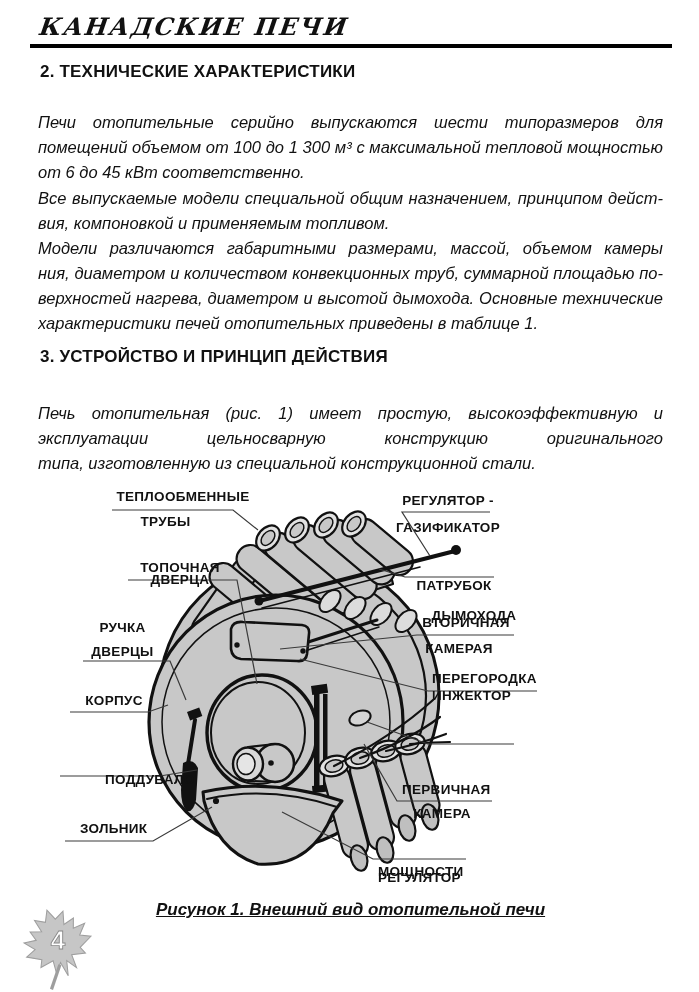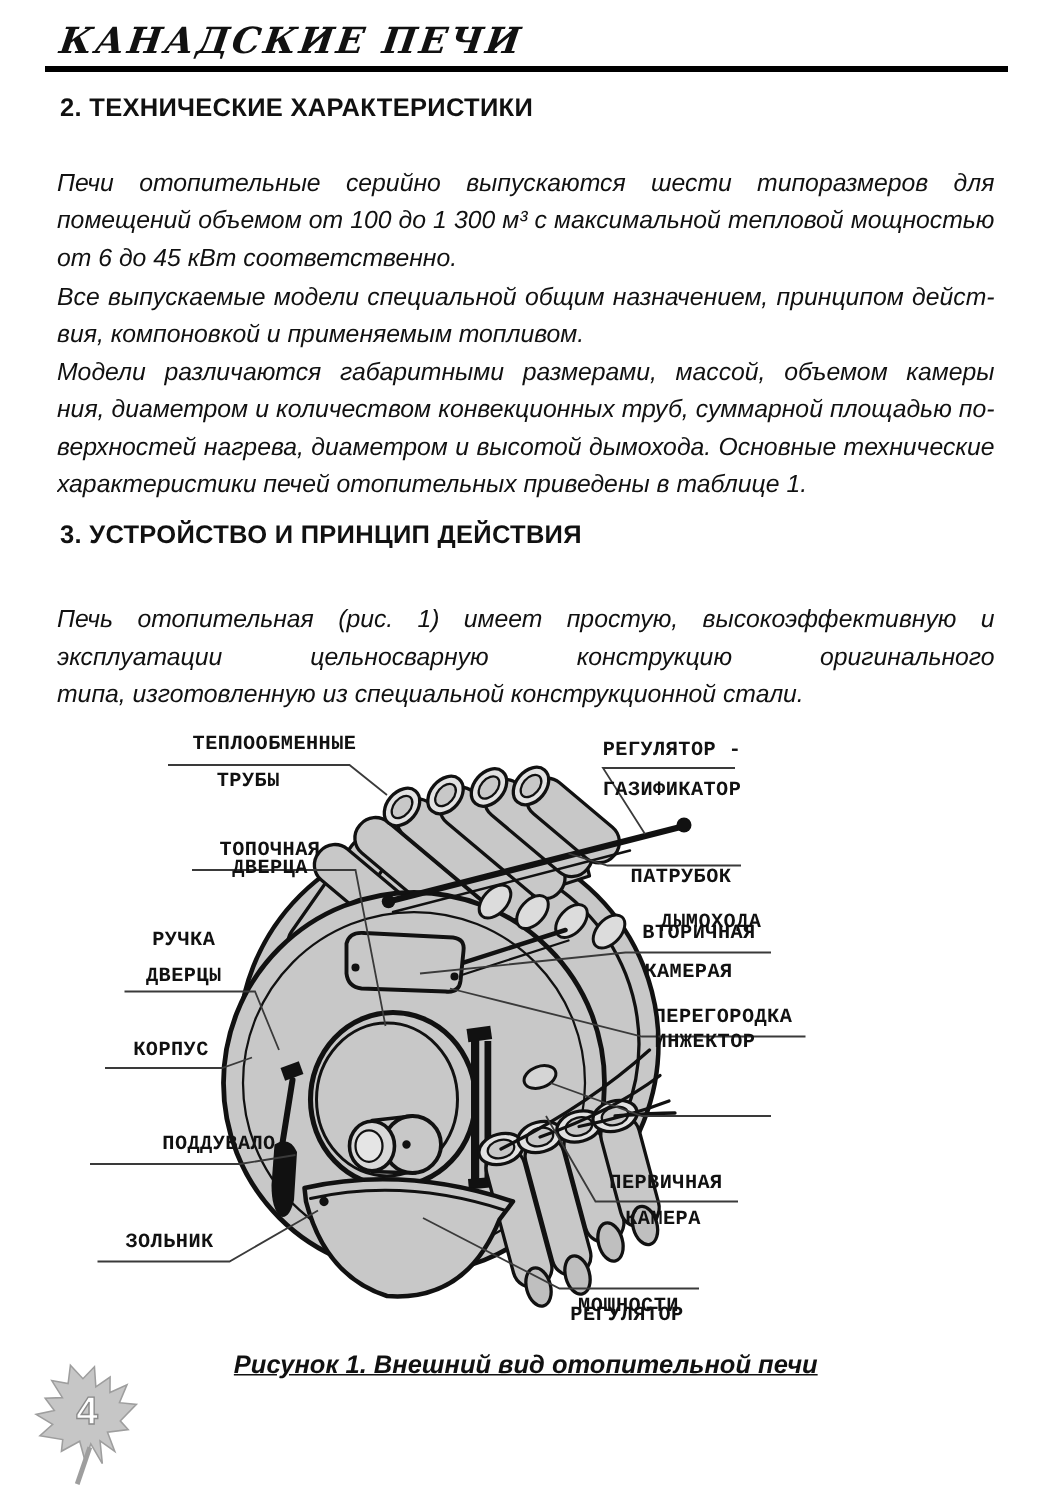--- a/index.html
+++ b/index.html
@@ -7,21 +7,21 @@
         font-family:"Liberation Sans",sans-serif;color:#111;}
   .hdr{position:absolute;left:40px;top:12px;font-family:"DejaVu Serif",serif;
        font-style:italic;font-weight:bold;font-size:24px;letter-spacing:2px;
        transform:skewX(-8deg);white-space:nowrap;}
   .rule{position:absolute;left:30px;top:44px;width:642px;height:3.5px;background:#000;}
   .h2{position:absolute;font-weight:bold;font-size:17px;white-space:nowrap;letter-spacing:.2px;}
   .para{position:absolute;left:38px;width:625px;font-size:16.5px;line-height:25px;font-style:italic;}
   .tl{text-align:justify;text-align-last:justify;height:25px;overflow:hidden;}
   .tl.end{text-align-last:left;}
   .flabel{position:absolute;font-weight:bold;font-size:13.5px;letter-spacing:.3px;
-          white-space:nowrap;text-align:center;z-index:3;font-family:Liberation Mono, monospace;}
+          white-space:nowrap;text-align:center;z-index:3;}
   .caption{position:absolute;left:38px;top:900px;width:625px;text-align:center;
            font-weight:bold;font-style:italic;font-size:17px;text-decoration:underline;}
   svg.overlay{position:absolute;left:0;top:0;z-index:1;pointer-events:none;}
 </style>
 </head>
 <body>
 
 <div class="page">
 
   <div class="hdr">КАНАДСКИЕ ПЕЧИ</div>
@@ -61,21 +61,21 @@
   <div class="flabel" style="left:130px;top:572px;width:100px;">ДВЕРЦА</div>
   <div class="flabel" style="left:410px;top:554px;width:88px;margin-top:24px;">ПАТРУБОК</div>
   <div class="flabel" style="left:408px;top:608px;width:92px;margin-left:20px;">ДЫМОХОДА</div>
   <div class="flabel" style="left:80px;top:620px;width:85px;">РУЧКА</div>
   <div class="flabel" style="left:80px;top:644px;width:85px;">ДВЕРЦЫ</div>
   <div class="flabel" style="left:422px;top:615px;width:88px;">ВТОРИЧНАЯ</div>
   <div class="flabel" style="left:419px;top:641px;width:80px;">КАМЕРАЯ</div>
   <div class="flabel" style="left:432px;top:671px;width:100px;">ПЕРЕГОРОДКА</div>
   <div class="flabel" style="left:80px;top:693px;width:68px;">КОРПУС</div>
   <div class="flabel" style="left:432px;top:688px;width:76px;">ИНЖЕКТОР</div>
-  <div class="flabel" style="left:70px;top:756px;width:82px;padding-left:35px;">ПОДДУВАЛО</div>
+  <div class="flabel" style="left:70px;top:772px;width:82px;padding-left:35px;">ПОДДУВАЛО</div>
   <div class="flabel" style="left:402px;top:782px;width:84px;">ПЕРВИЧНАЯ</div>
   <div class="flabel" style="left:402px;top:806px;width:80px;">КАМЕРА</div>
   <div class="flabel" style="left:80px;top:821px;width:66px;">ЗОЛЬНИК</div>
   <div class="flabel" style="left:378px;top:870px;width:80px;">РЕГУЛЯТОР</div>
   <div class="flabel" style="left:378px;top:864px;width:82px;">МОЩНОСТИ</div>
 
   <div class="caption">Рисунок 1. Внешний вид отопительной печи</div>
 
   <svg class="overlay" width="699" height="992" viewBox="0 0 699 992">
     <g fill="#c8c8c8" stroke="#111" stroke-width="2.2" stroke-linejoin="round" stroke-linecap="round">

